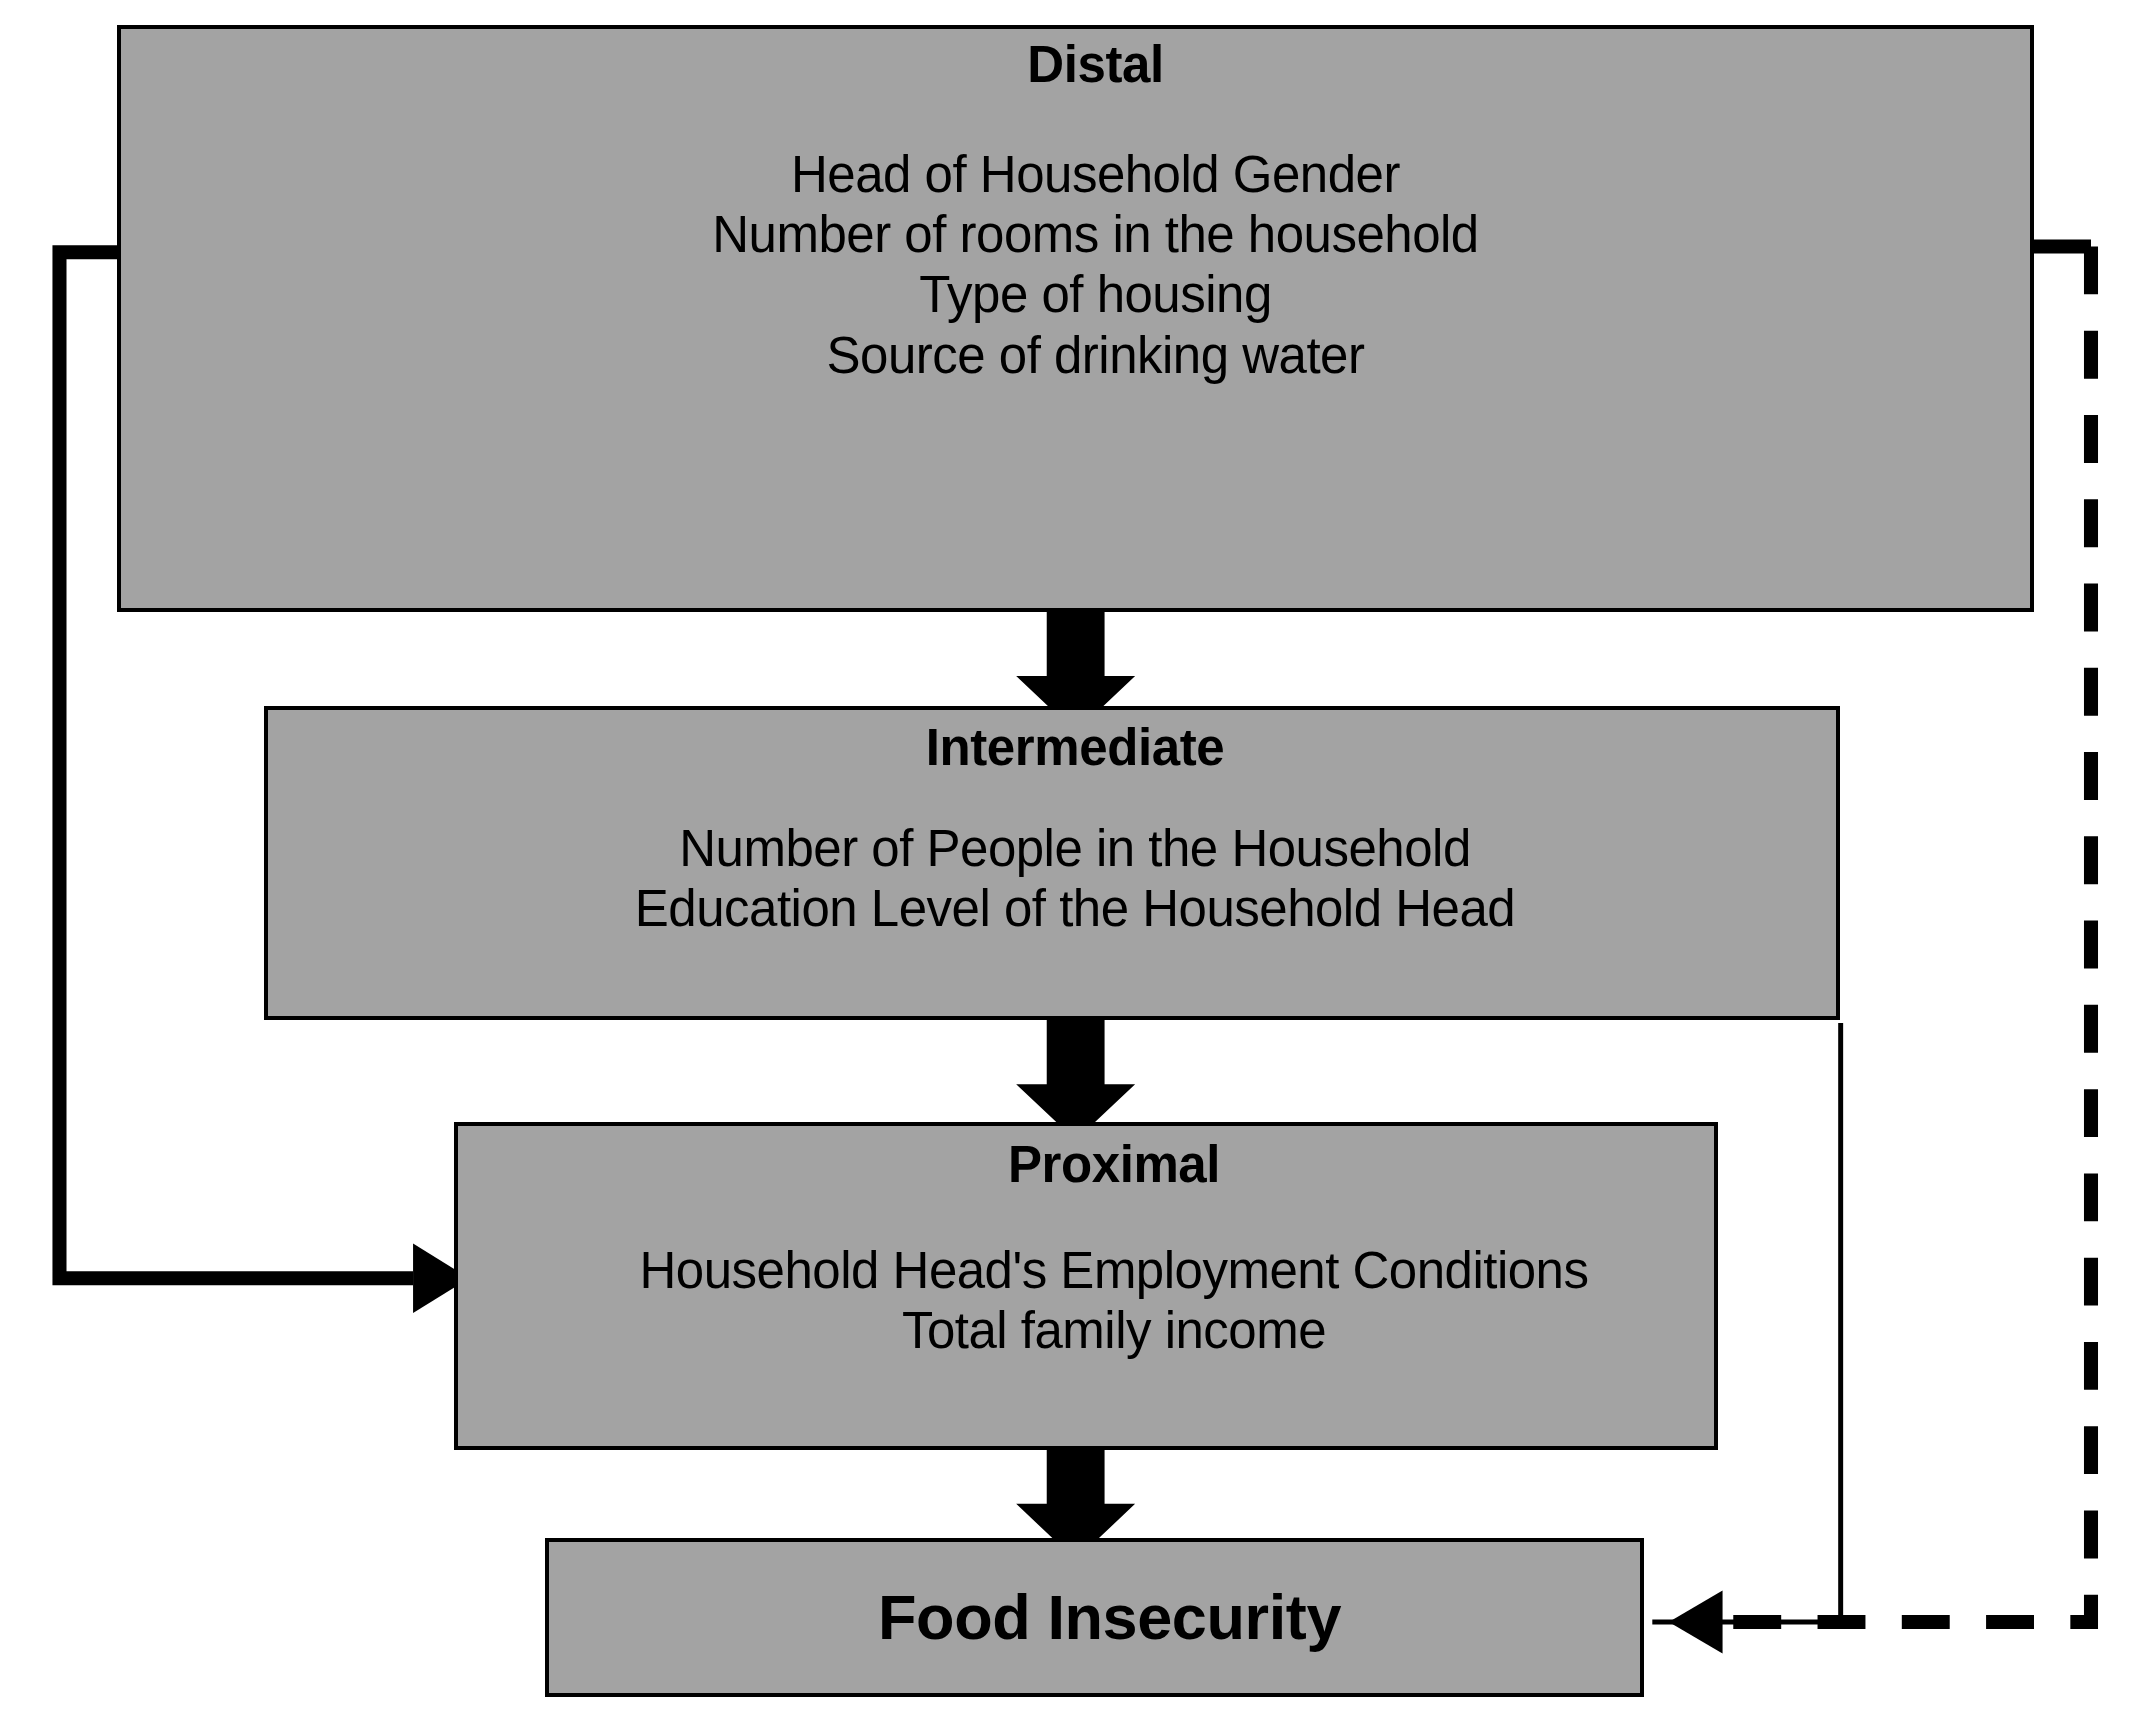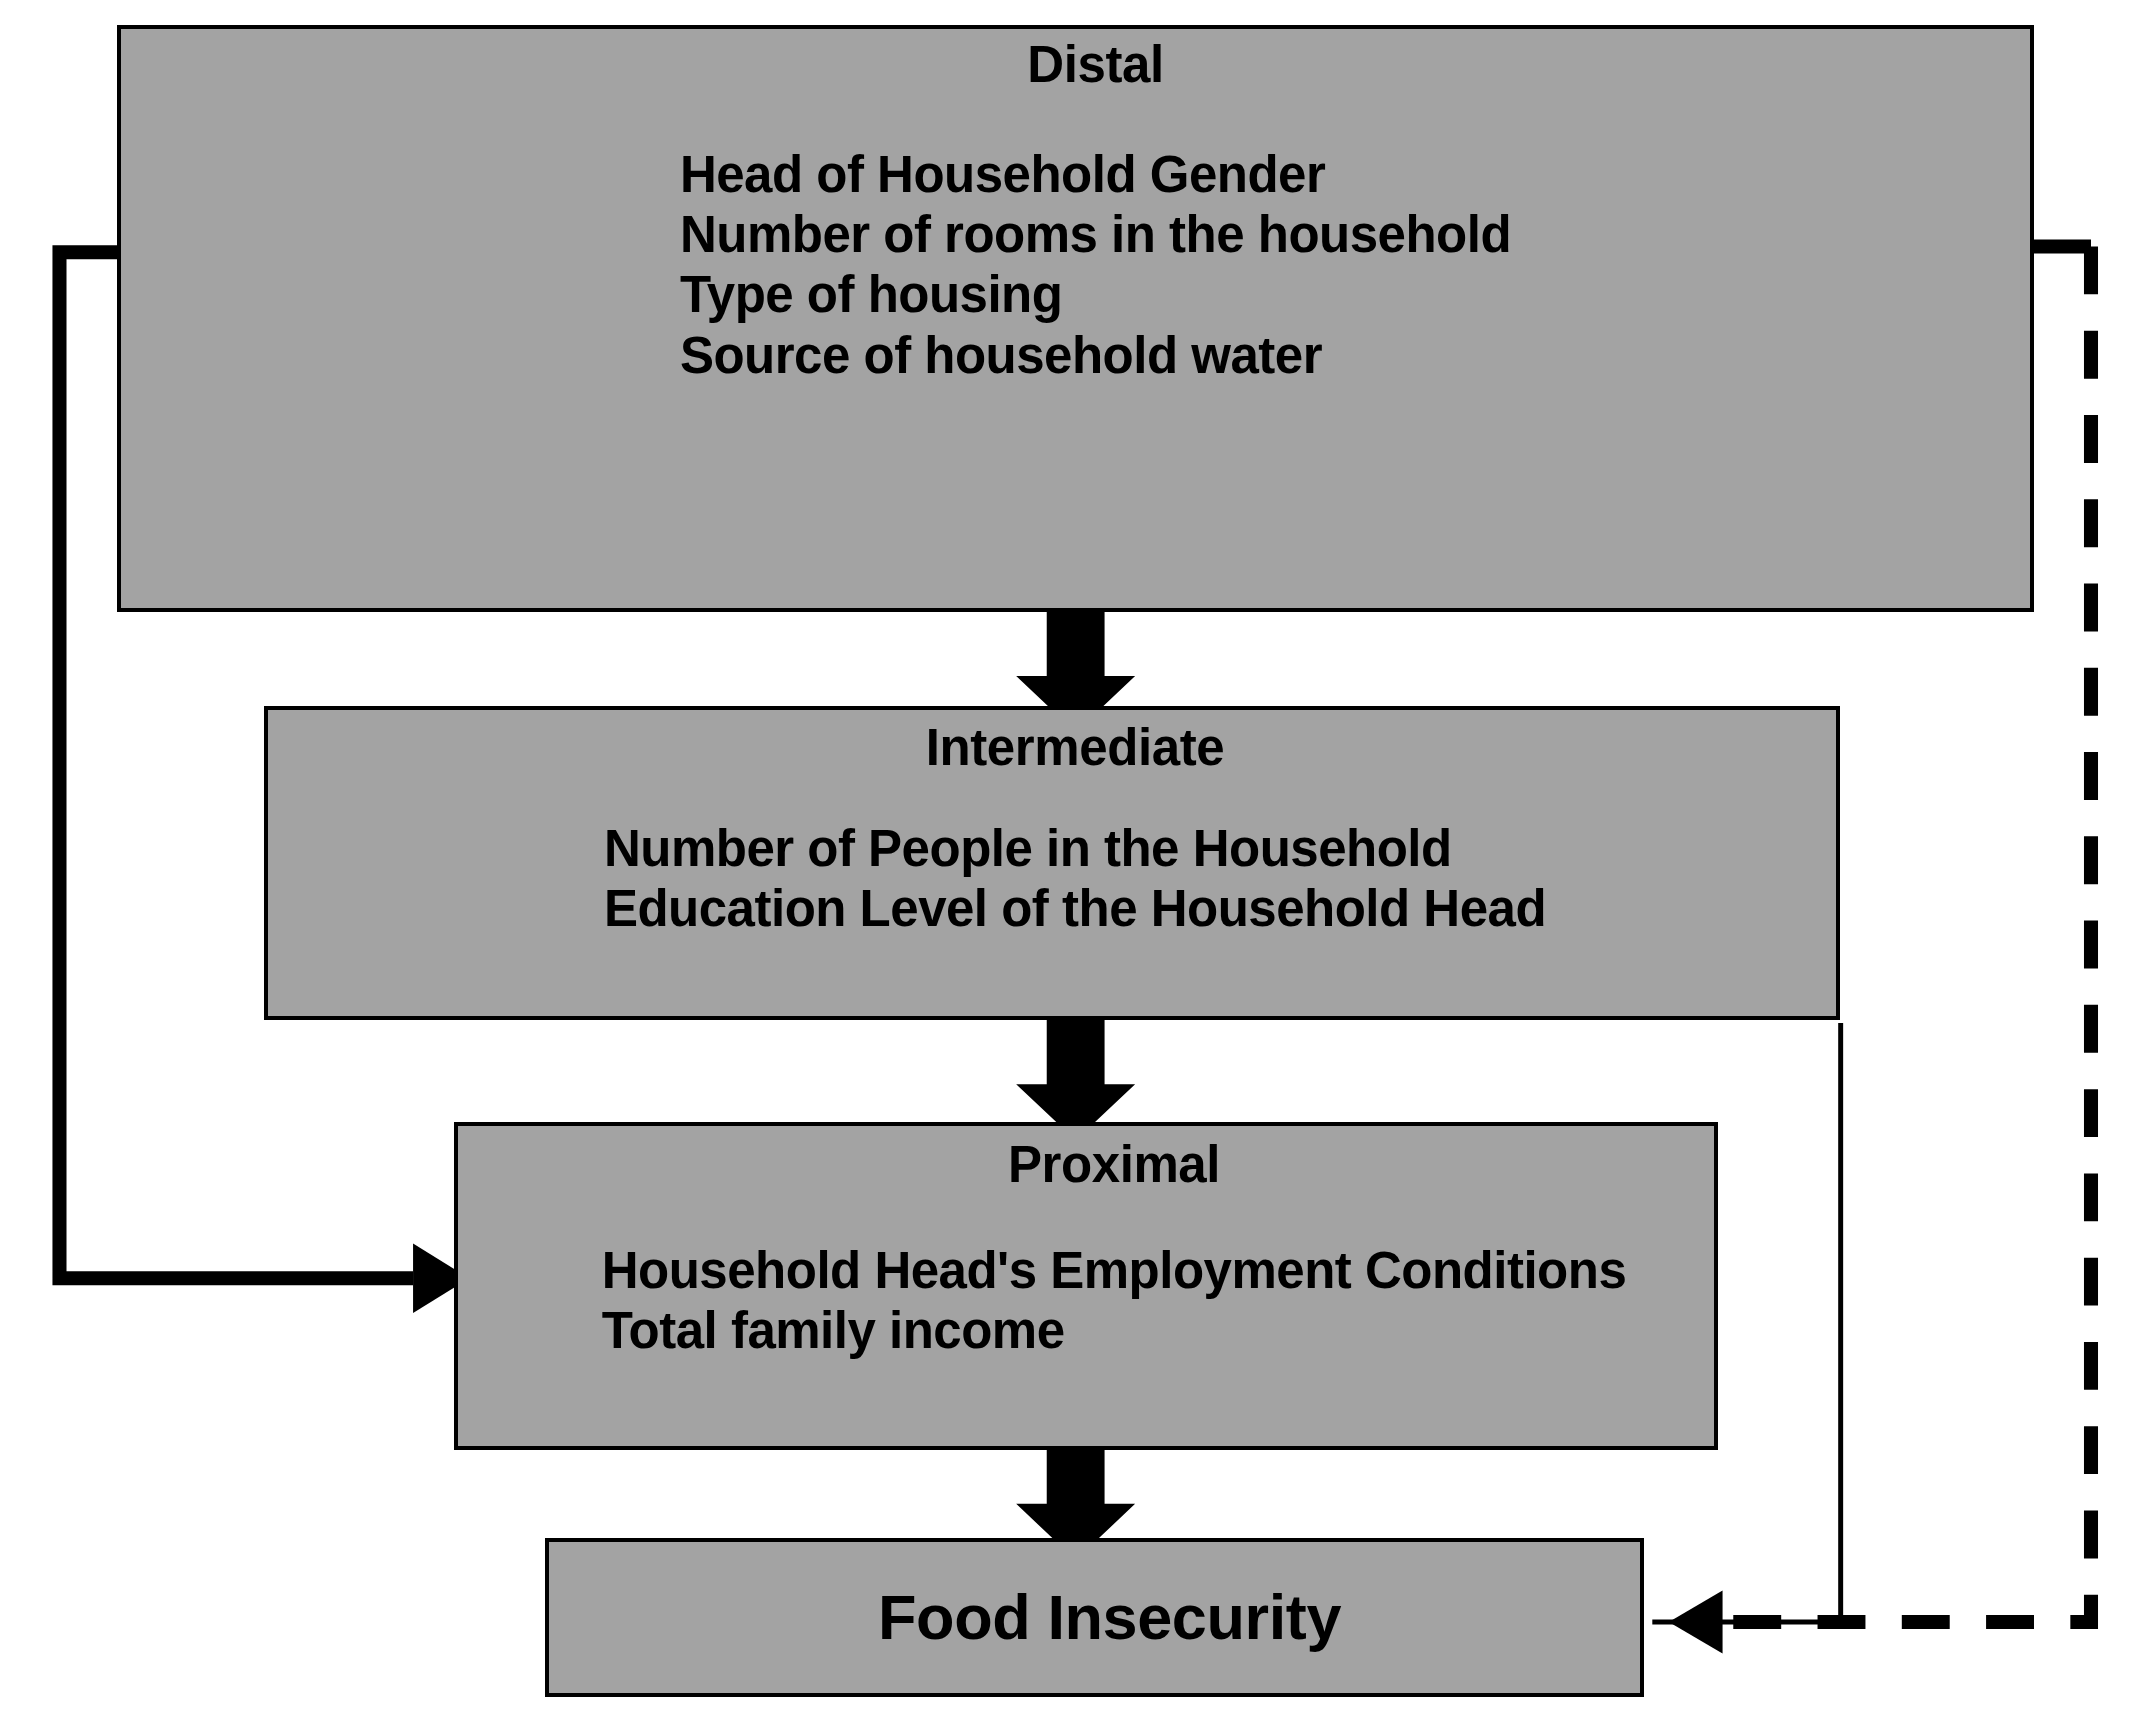--- a/index.html
+++ b/index.html
@@ -34,22 +34,21 @@
   .box-title {
     font-weight: bold;
     font-size: 51px;
     line-height: 1.0;
     letter-spacing: -0.4px;
     white-space: nowrap;
   }
   .box-lines {
     display: flex;
     flex-direction: column;
-    align-items: flex-start;
-    font-weight: bold;
+    align-items: center;
   }
   .box-line {
     font-size: 51px;
     line-height: 1.18;
     white-space: nowrap;
     letter-spacing: -0.5px;
   }
 
   
   #box-distal {
@@ -123,21 +122,21 @@
       <polygon points="1267,1750 1337,1750 1337,1820 1374,1820 1302,1888 1230,1820 1267,1820" fill="#000000"></polygon>
     </g>
   </svg>
 
   <div class="box" id="box-distal">
     <div class="box-title">Distal</div>
     <div class="box-lines">
       <div class="box-line">Head of Household Gender</div>
       <div class="box-line">Number of rooms in the household</div>
       <div class="box-line">Type of housing</div>
-      <div class="box-line">Source of household water</div>
+      <div class="box-line">Source of drinking water</div>
     </div>
   </div>
 
   <div class="box" id="box-intermediate">
     <div class="box-title">Intermediate</div>
     <div class="box-lines">
       <div class="box-line">Number of People in the Household</div>
       <div class="box-line">Education Level of the Household Head</div>
     </div>
   </div>

